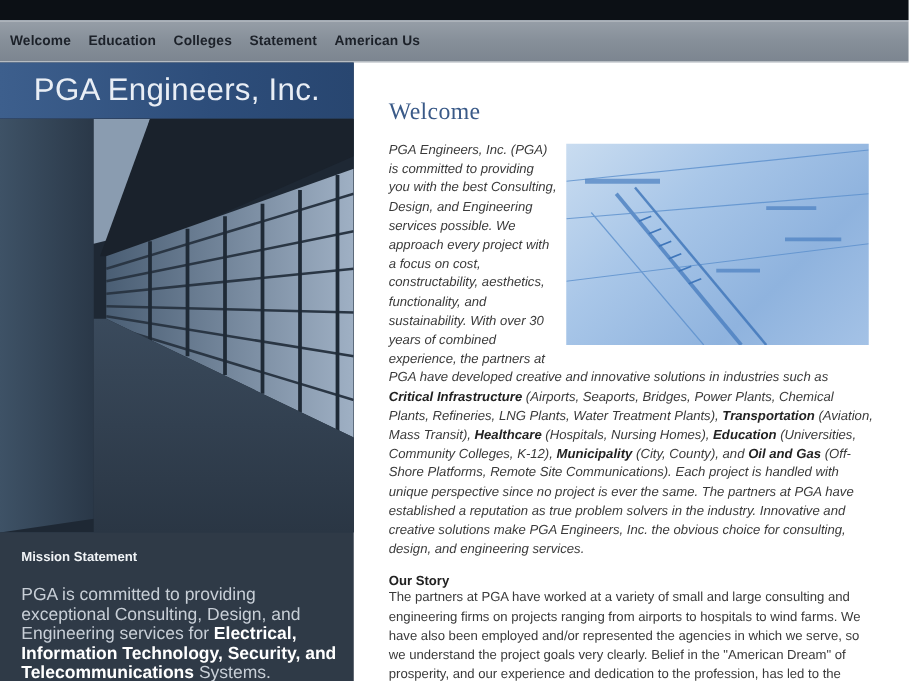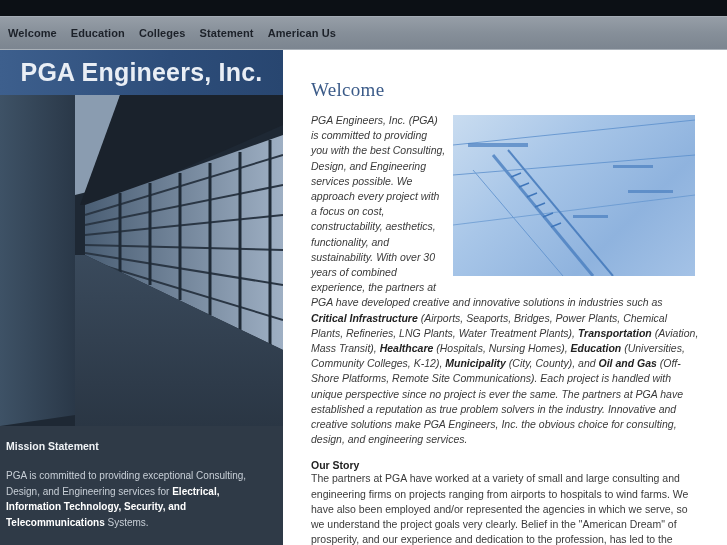--- a/index.html
+++ b/index.html
@@ -19,31 +19,31 @@
   }
 
   .sidebar {
     position: absolute; left: 0; top: 50px; width: 283px; height: 495px;
     background: #2f3a47;
   }
   .logo {
     height: 45px; background: linear-gradient(to right, #3d5f8d, #2d4d7a 60%, #284670);
     display: flex; align-items: center; justify-content: center;
   }
-  .logo span { color: #e9eef5; font-size: 25px; letter-spacing: 0.2px; font-weight: bold; }
+  .logo span { color: #e9eef5; font-size: 25px; letter-spacing: 0.2px; }
 
   .photo {
     position: relative; height: 331px; overflow: hidden;
     background: linear-gradient(to bottom, #1d2733 0%, #2a3848 40%, #354558 70%, #2d3a4a 100%);
   }
   .photo svg { position: absolute; left: 0; top: 0; }
 
-  .mission { padding: 14px 9px 0 6px; color: #d6dbe1; }
+  .mission { padding: 14px 9px 0 17px; color: #d6dbe1; }
   .mission h3 { font-size: 10.5px; font-weight: bold; color: #f0f3f6; margin-bottom: 16px; }
-  .mission p { font-size: 10px; line-height: 15.5px; color: #c8cfd7; }
+  .mission p { font-size: 14px; line-height: 15.5px; color: #c8cfd7; }
   .mission b { color: #ffffff; }
 
   .main { position: absolute; left: 311px; top: 50px; width: 390px; }
   .main h1 {
     font-family: "Liberation Serif", serif; font-weight: normal; font-size: 19px;
     color: #3a5a88; margin-top: 29px; letter-spacing: 0.3px;
   }
   .blueprint {
     position: absolute; left: 142px; top: 65px; width: 242px; height: 161px;
     background: linear-gradient(135deg, #c9dcf0 0%, #a8c6e8 35%, #8fb3de 70%, #a4c2e6 100%);

